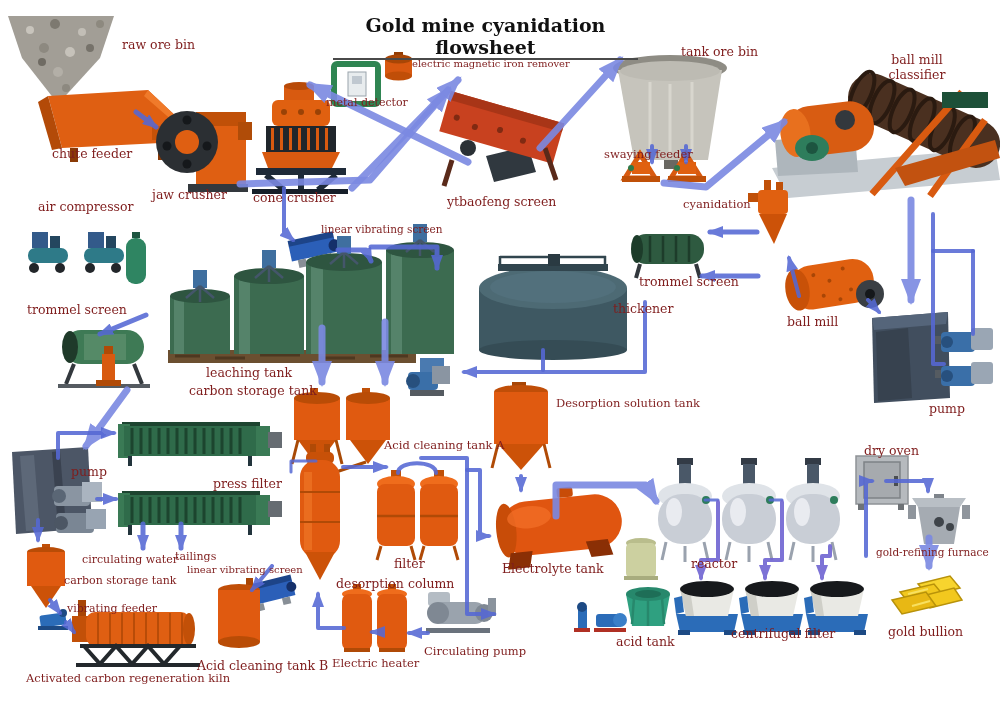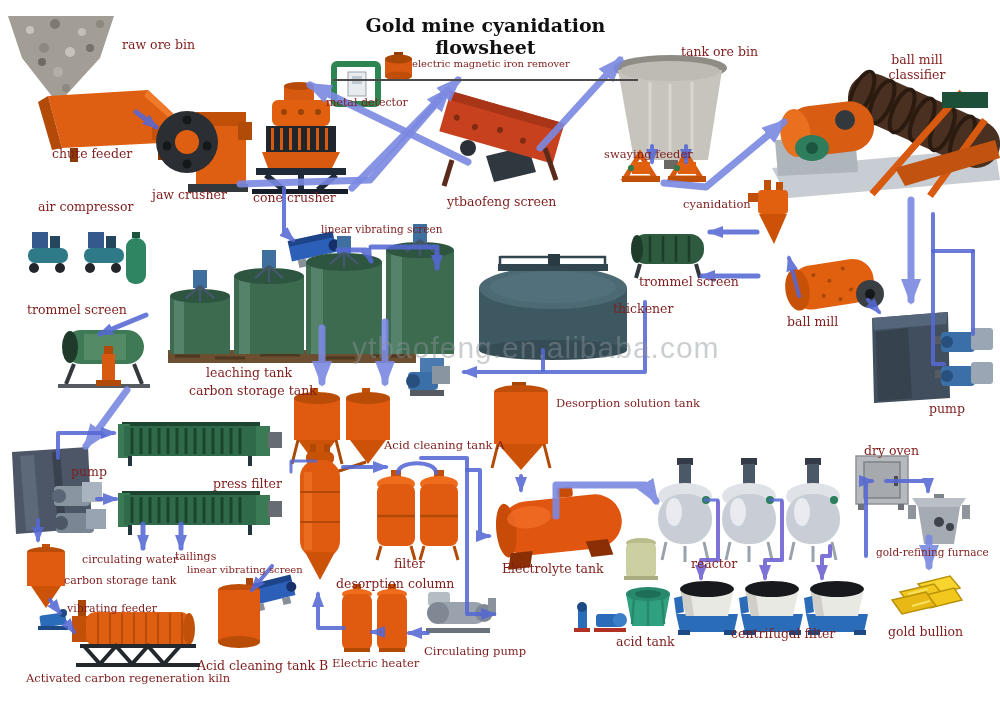--- a/index.html
+++ b/index.html
@@ -2,21 +2,21 @@
 <html><head>
 <meta charset="utf-8">
 <style>
   html,body{margin:0;padding:0;background:#fff;}
   .stage{position:relative;width:1000px;height:707px;background:#ffffff;overflow:hidden;
          font-family:"DejaVu Serif","Liberation Serif",serif;}
   .stage svg{position:absolute;left:0;top:0;z-index:1;}
   .lbl{position:absolute;z-index:10;font-size:12.5px;color:#7f1d1d;white-space:nowrap;letter-spacing:0;}
   .s115{font-size:11.5px}.s11{font-size:11px}.s105{font-size:10.5px}.s10{font-size:10px}
   .title{position:absolute;left:333px;top:14px;width:305px;z-index:10;text-align:center;
-         font-size:19px;font-weight:bold;color:#111;border-bottom:2px solid #4a4a4a;padding-bottom:21px;}
+         font-size:19px;font-weight:bold;color:#111;border-bottom:2px solid #4a4a4a;padding-bottom:0;}
   .watermark{position:absolute;left:352px;top:331px;z-index:5;font-family:"Liberation Sans",sans-serif;
          font-size:30px;color:#8e949a;opacity:.45;letter-spacing:1px;}
   .two-line{white-space:pre-line;text-align:center;width:110px;}
   .fa{fill:none;stroke:#5568d4;stroke-width:4;opacity:.88;stroke-linecap:round;stroke-linejoin:round;}
   .fm{fill:none;stroke:#5568d4;stroke-width:5;opacity:.88;stroke-linecap:round;stroke-linejoin:round;}
   .fb{fill:none;stroke:#7b89e2;stroke-width:7;opacity:.9;stroke-linecap:round;stroke-linejoin:round;}
   .fp{fill:none;stroke:#7064d2;stroke-width:4;opacity:.9;stroke-linecap:round;stroke-linejoin:round;}
   .fn{fill:none;stroke:#5568d4;stroke-width:3;opacity:.85;stroke-linecap:round;stroke-linejoin:round;}
 </style>
 </head>
@@ -606,21 +606,20 @@
     <path class="fn" d="M705,500 H718 M770,500 H782"></path>
     <path class="fp" d="M718,502 V560 L701,560 V578" marker-end="url(#ahp)"></path>
     <path class="fp" d="M782,502 V560 L765,560 V578" marker-end="url(#ahp)"></path>
     <path class="fp" d="M830,546 V556 L822,556 V578" marker-end="url(#ahp)"></path>
     <path class="fa" d="M866,556 V481 L872,481" marker-end="url(#ah)"></path>
     <path class="fa" d="M886,481 L928,481 L928,491" marker-end="url(#ah)"></path>
     <path class="fb" d="M929,538 V566" marker-end="url(#ahb)" stroke-width="6"></path>
   </g>
 </svg>
 
-<div class="watermark">ytbaofeng.en.alibaba.com</div>
 
 <div class="title">Gold mine cyanidation flowsheet</div>
 
 <span class="lbl" style="left:122px;top:37px">raw ore bin</span>
 <span class="lbl" style="left:52px;top:146px">chute feeder</span>
 <span class="lbl" style="left:152px;top:187px">jaw crusher</span>
 <span class="lbl" style="left:253px;top:190px">cone crusher</span>
 <span class="lbl s11" style="left:326px;top:96px">metal detector</span>
 <span class="lbl s10" style="left:412px;top:58px">electric magnetic iron remover</span>
 <span class="lbl" style="left:447px;top:194px">ytbaofeng screen</span>

